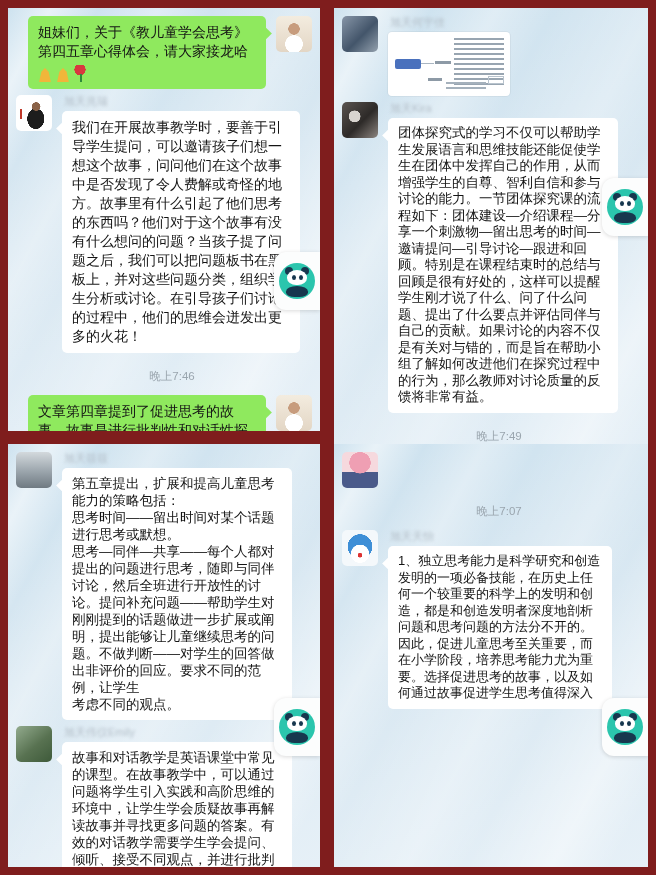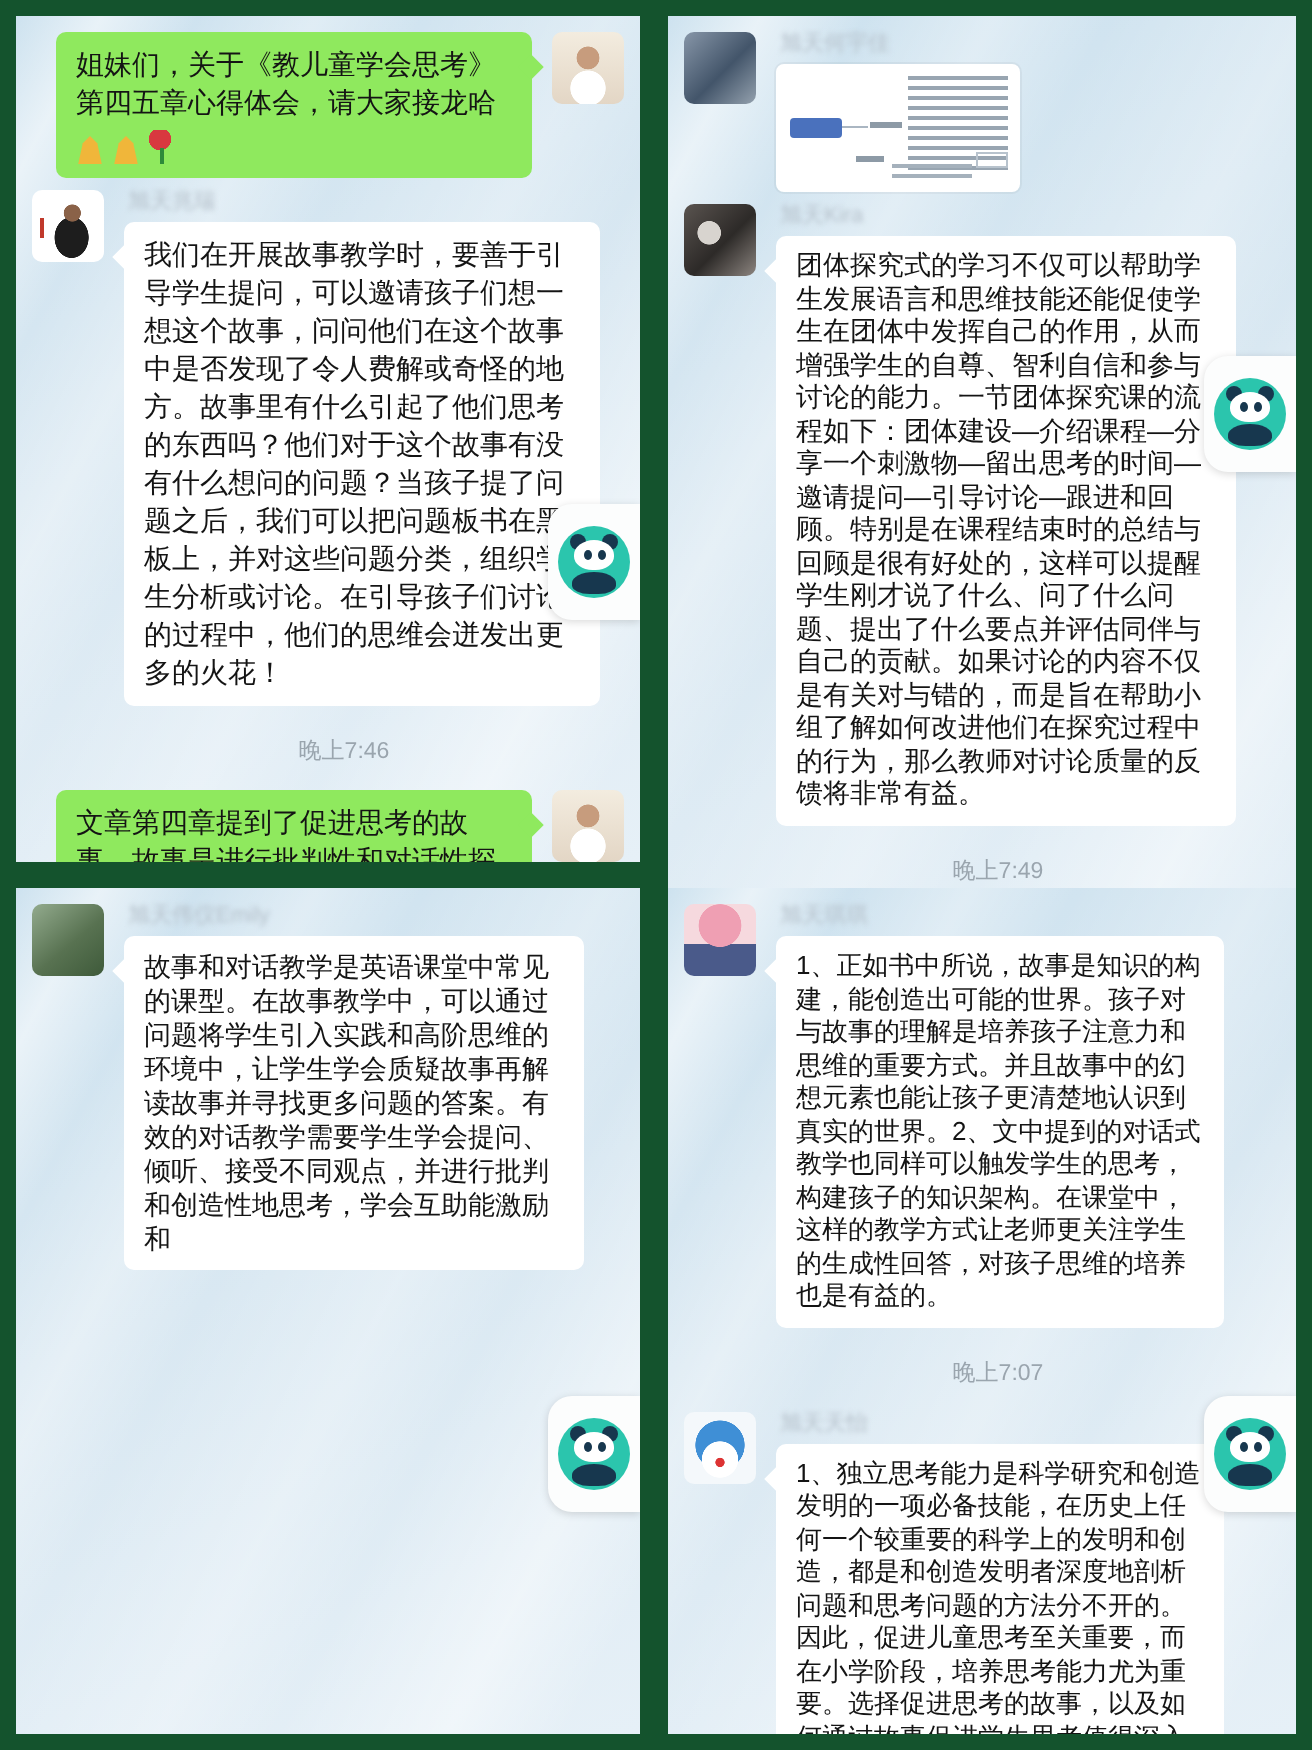--- a/index.html
+++ b/index.html
@@ -1,17 +1,17 @@
 <!DOCTYPE html>
 <html><head>
 <meta charset="utf-8">
 <style>
   html,body{margin:0;padding:0;}
   body{width:656px;height:875px;background:#ffffff;font-family:"Liberation Sans","DejaVu Sans",sans-serif;}
-  .page{position:relative;width:656px;height:875px;background:#14532d;overflow:hidden;}
+  .page{position:relative;width:656px;height:875px;background:#7f1d1d;overflow:hidden;}
 
   
   .shot{
     position:absolute;overflow:hidden;padding-top:2px;box-sizing:border-box;
     background:
       linear-gradient(118deg, rgba(255,255,255,0) 0%, rgba(255,255,255,.55) 8%, rgba(255,255,255,0) 17%,
         rgba(255,255,255,.35) 28%, rgba(255,255,255,0) 38%, rgba(255,255,255,.3) 55%, rgba(255,255,255,0) 66%,
         rgba(255,255,255,.45) 82%, rgba(255,255,255,0) 93%),
       linear-gradient(160deg,#cde2ef 0%,#d9e8f2 45%,#e6f0f7 100%);
   }
@@ -166,40 +166,46 @@
       <div class="ts-row"><span class="ts">晚上7:49</span></div>
       <div class="float-tab" style="top: 170px;">
         <div class="panda">
           <span class="p-eyes"></span>
           <span class="p-body"></span>
         </div>
       </div>
     </div>
   <div class="shot q3">
       <div class="row row-in">
+        <div class="av av-group-photo"></div>
+        <div class="in-col">
+          <div class="name">旭天筱筱</div>
+          <div class="bubble in"><span class="msg-text">第五章提出，扩展和提高儿童思考能力的策略包括：
+思考时间——留出时间对某个话题进行思考或默想。
+思考—同伴—共享——每个人都对提出的问题进行思考，随即与同伴讨论，然后全班进行开放性的讨论。提问补充问题——帮助学生对刚刚提到的话题做进一步扩展或阐明，提出能够让儿童继续思考的问题。不做判断——对学生的回答做出非评价的回应。要求不同的范例，让学生
+考虑不同的观点。</span></div>
+        </div>
+      </div>
+      <div class="row row-in">
         <div class="av av-outdoor-photo"></div>
         <div class="in-col">
           <div class="name">旭天伟仪Emily</div>
           <div class="bubble in"><span class="msg-text">故事和对话教学是英语课堂中常见的课型。在故事教学中，可以通过问题将学生引入实践和高阶思维的环境中，让学生学会质疑故事再解读故事并寻找更多问题的答案。有效的对话教学需要学生学会提问、倾听、接受不同观点，并进行批判和创造性地思考，学会互助能激励和</span></div>
         </div>
       </div>
       <div class="float-tab" style="top: 254px;">
         <div class="panda">
           <span class="p-eyes"></span>
           <span class="p-body"></span>
         </div>
       </div>
     </div>
   <div class="shot q4">
       <div class="row row-in">
         <div class="av av-anime-pink"></div>
-        <div class="in-col">
-          <div class="name">旭天琪琪</div>
-          <div class="bubble in"><span class="msg-text">1、正如书中所说，故事是知识的构建，能创造出可能的世界。孩子对与故事的理解是培养孩子注意力和思维的重要方式。并且故事中的幻想元素也能让孩子更清楚地认识到真实的世界。2、文中提到的对话式教学也同样可以触发学生的思考，构建孩子的知识架构。在课堂中，这样的教学方式让老师更关注学生的生成性回答，对孩子思维的培养也是有益的。</span></div>
-        </div>
       </div>
       <div class="ts-row"><span class="ts">晚上7:07</span></div>
       <div class="row row-in">
         <div class="av av-doraemon"></div>
         <div class="in-col">
           <div class="name">旭天天怡</div>
           <div class="bubble in"><span class="msg-text">1、独立思考能力是科学研究和创造发明的一项必备技能，在历史上任何一个较重要的科学上的发明和创造，都是和创造发明者深度地剖析问题和思考问题的方法分不开的。因此，促进儿童思考至关重要，而在小学阶段，培养思考能力尤为重要。选择促进思考的故事，以及如何通过故事促进学生思考值得深入</span></div>
         </div>
       </div>
       <div class="float-tab" style="top: 254px;">

